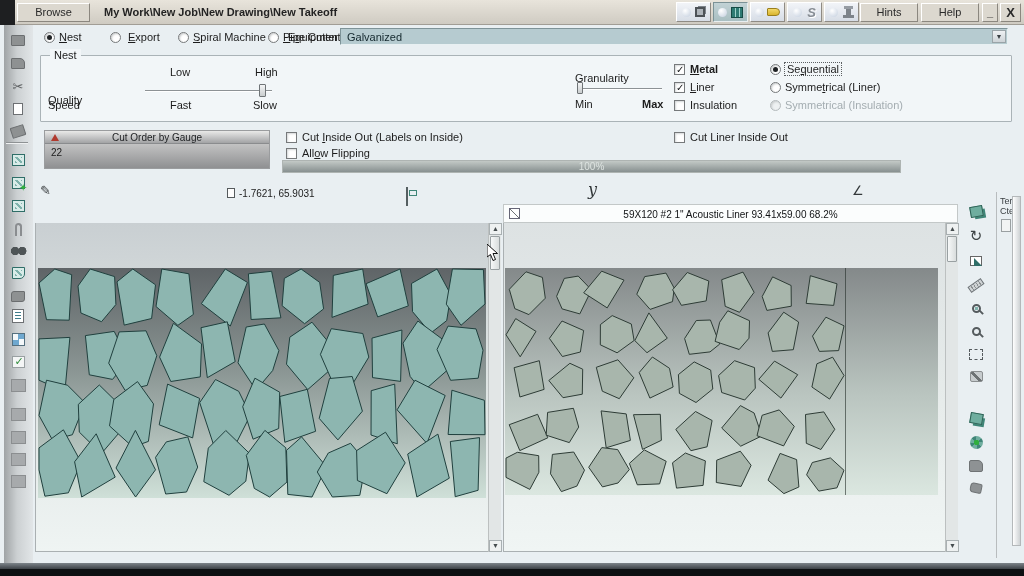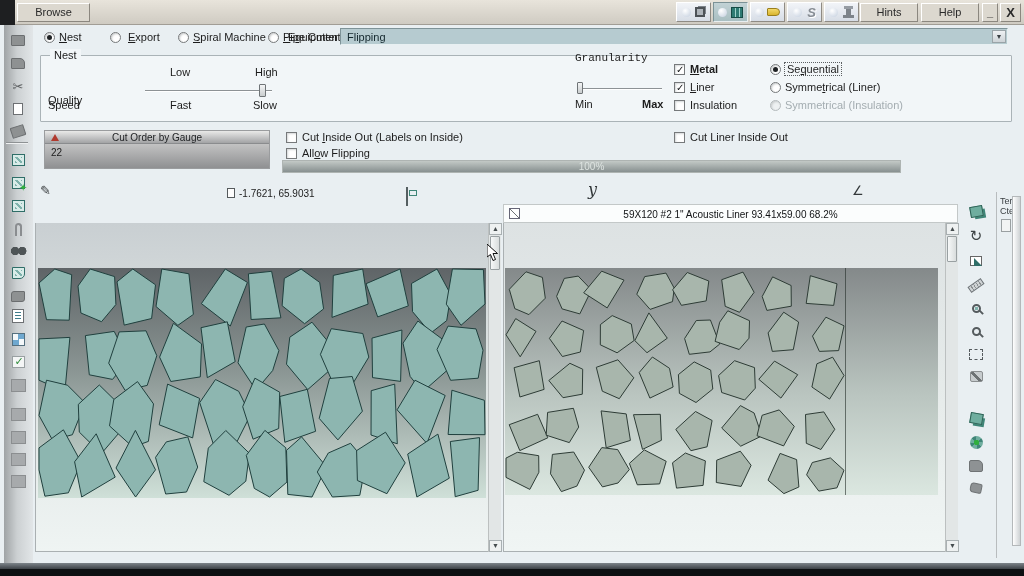--- a/index.html
+++ b/index.html
@@ -155,20 +155,21 @@
 </style>
 </head>
 <body>
 
 <div id="vp">
 
   
   <div class="titlebar">
     <div class="tl-dark"></div>
     <button class="btn3d" style="left:17px;top:3px;width:73px;height:19px;">Browse</button>
+    <div class="path">My Work\New Job\New Drawing\New Takeoff</div>
 
     <div class="tbtn" style="left:676px;">
       <span class="orb"></span>
       <span class="ic-cube"></span>
     </div>
     <div class="tbtn pressed" style="left:713px;">
       <span class="orb"></span>
       <span class="ic-nestview"></span>
     </div>
     <div class="tbtn" style="left:750px;">
@@ -195,39 +196,39 @@
   <span class="lbl" style="left:59px;top:31px;"><u>N</u>est</span>
   <span class="radio" style="left:110px;top:32px;"></span>
   <span class="lbl" style="left:128px;top:31px;"><u>E</u>xport</span>
   <span class="radio" style="left:178px;top:32px;"></span>
   <span class="lbl" style="left:193px;top:31px;"><u>S</u>piral Machine</span>
   <span class="radio" style="left:268px;top:32px;"></span>
   <span class="lbl" style="left:283px;top:31px;"><u>P</u>ipe Cutter</span>
 
   <span class="lbl" style="left:288px;top:31px;">E<u>q</u>uipment</span>
   <div class="combo">
-    <span class="combo-txt">Flipping</span>
+    <span class="combo-txt">Galvanized</span>
     <span class="combo-arrow">▼</span>
   </div>
 
   
   <div class="groupbox"></div>
   <span class="gb-title">Nest</span>
 
   <span class="lbl" style="left:48px;top:66px;margin-top:28px;">Quality</span>
   <span class="lbl" style="left:170px;top:66px;">Low</span>
   <span class="lbl" style="left:255px;top:66px;">High</span>
   <div class="slider-track" style="left:145px;top:90px;width:127px;"></div>
   <div class="slider-handle" style="left:259px;top:84px;"></div>
   <span class="lbl" style="left:48px;top:99px;">Speed</span>
   <span class="lbl" style="left:170px;top:99px;">Fast</span>
   <span class="lbl" style="left:253px;top:99px;">Slow</span>
 
 
-  <span class="lbl" style="left:575px;top:52px;font-family:Liberation Mono, monospace;">Granularity</span>
+  <span class="lbl" style="left:575px;top:72px;">Granularity</span>
   <div class="slider-track" style="left:577px;top:88px;width:85px;"></div>
   <div class="slider-handle" style="left:577px;top:82px;width:6px;height:12px;"></div>
   <span class="lbl" style="left:575px;top:98px;">Min</span>
   <span class="lbl" style="left:642px;top:98px;font-weight:bold;">Max</span>
 
   <span class="cb on" style="left:674px;top:64px;"></span>
   <span class="lbl" style="left:690px;top:63px;font-weight:bold;"><u>M</u>etal</span>
   <span class="cb on" style="left:674px;top:82px;"></span>
   <span class="lbl" style="left:690px;top:81px;"><u>L</u>iner</span>
   <span class="cb" style="left:674px;top:100px;"></span>

